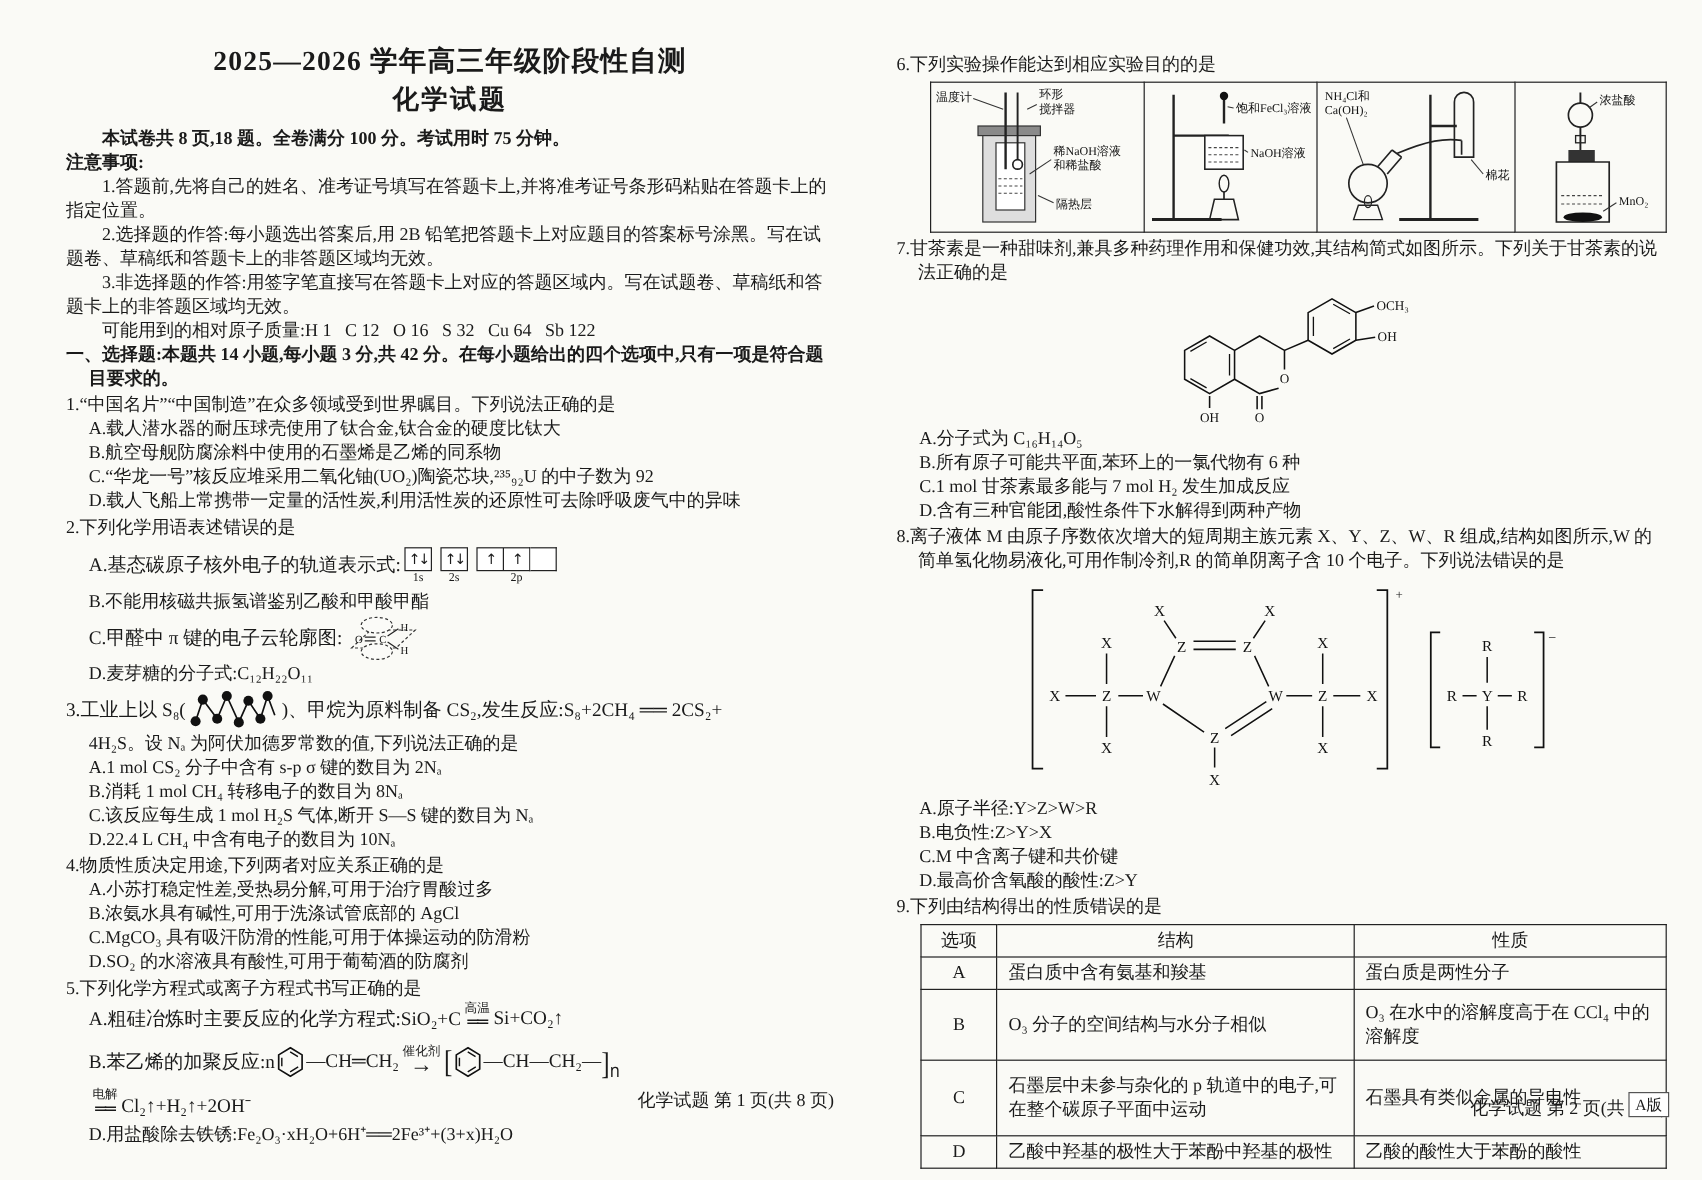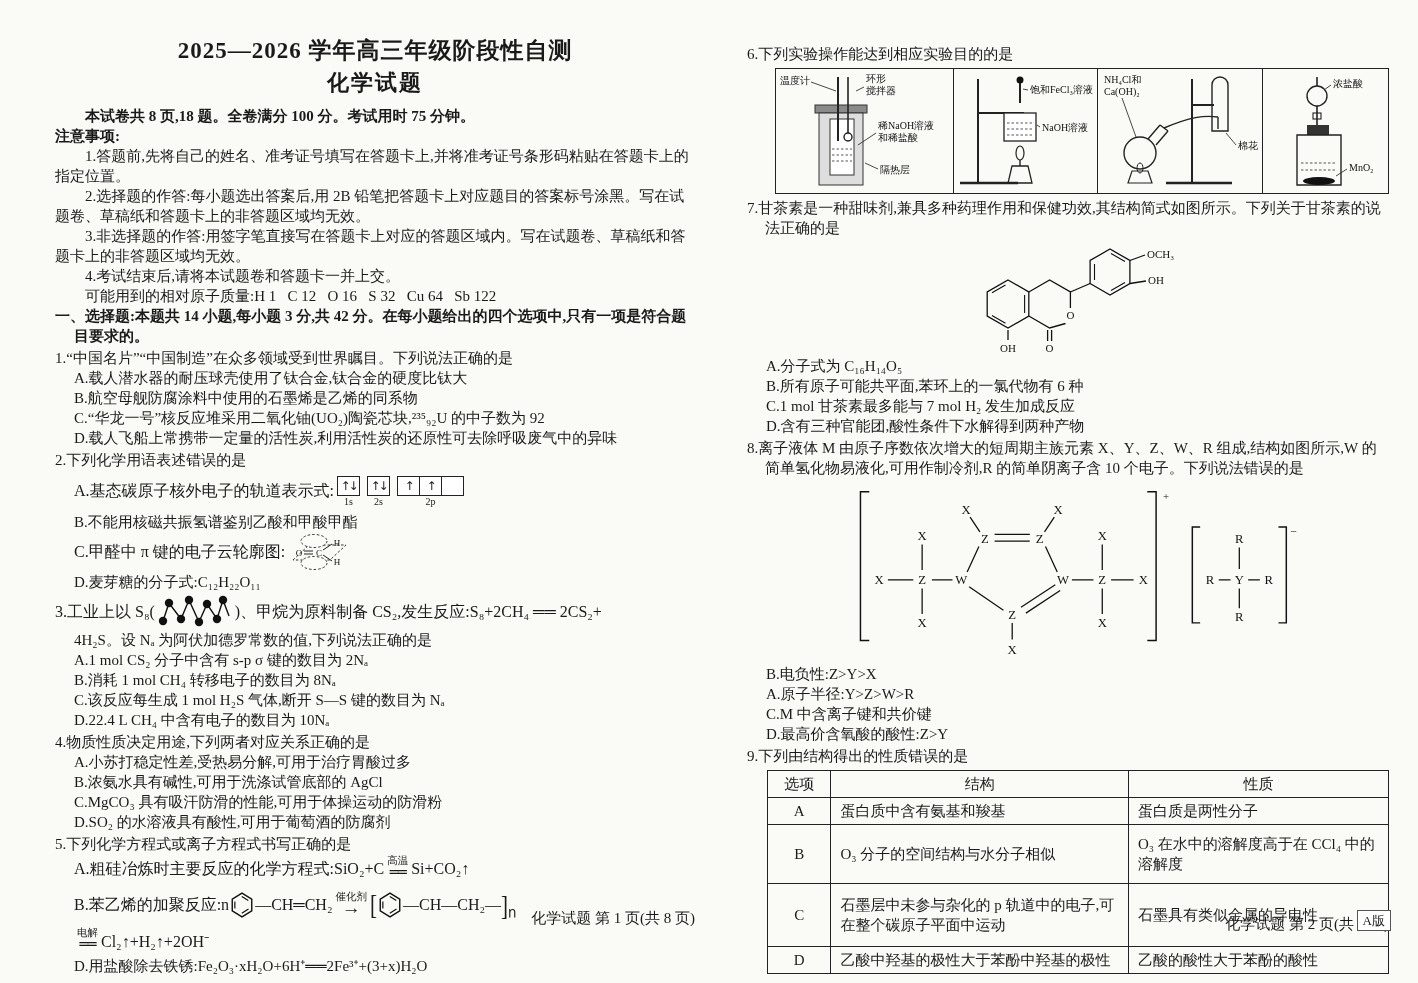--- a/index.html
+++ b/index.html
@@ -57,21 +57,20 @@
 <body>
 
 <div class="page" id="pg1">
   <p class="t1">2025—2026 学年高三年级阶段性自测</p>
   <p class="t2">化学试题</p>
   <p class="intro">本试卷共 8 页,18 题。全卷满分 100 分。考试用时 75 分钟。</p>
   <p class="bold">注意事项:</p>
   <p class="notice">1.答题前,先将自己的姓名、准考证号填写在答题卡上,并将准考证号条形码粘贴在答题卡上的指定位置。</p>
   <p class="notice">2.选择题的作答:每小题选出答案后,用 2B 铅笔把答题卡上对应题目的答案标号涂黑。写在试题卷、草稿纸和答题卡上的非答题区域均无效。</p>
   <p class="notice">3.非选择题的作答:用签字笔直接写在答题卡上对应的答题区域内。写在试题卷、草稿纸和答题卡上的非答题区域均无效。</p>
-  <p class="notice">4.考试结束后,请将本试题卷和答题卡一并上交。</p>
   <p class="masses">可能用到的相对原子质量:H 1   C 12   O 16   S 32   Cu 64   Sb 122</p>
   <p class="sec">一、选择题:本题共 14 小题,每小题 3 分,共 42 分。在每小题给出的四个选项中,只有一项是符合题目要求的。</p>
 
   <div class="qb">
     <p class="q">1.“中国名片”“中国制造”在众多领域受到世界瞩目。下列说法正确的是</p>
     <p class="opt">A.载人潜水器的耐压球壳使用了钛合金,钛合金的硬度比钛大</p>
     <p class="opt">B.航空母舰防腐涂料中使用的石墨烯是乙烯的同系物</p>
     <p class="opt">C.“华龙一号”核反应堆采用二氧化铀(UO₂)陶瓷芯块,²³⁵₉₂U 的中子数为 92</p>
     <p class="opt">D.载人飞船上常携带一定量的活性炭,利用活性炭的还原性可去除呼吸废气中的异味</p>
   </div>
@@ -337,22 +336,22 @@
         <text x="272" y="63" font-size="13" text-anchor="middle">X</text>
         <text x="272" y="152.5" font-size="13" text-anchor="middle">X</text>
 
         <text x="412" y="108.5" font-size="13" text-anchor="middle">Y</text>
         <text x="412" y="66" font-size="13" text-anchor="middle">R</text>
         <text x="412" y="146.5" font-size="13" text-anchor="middle">R</text>
         <text x="382" y="108.5" font-size="13" text-anchor="middle">R</text>
         <text x="442" y="108.5" font-size="13" text-anchor="middle">R</text>
       </svg>
     </div>
+    <p class="opt">A.原子半径:Y&gt;Z&gt;W&gt;R</p>
     <p class="opt">B.电负性:Z&gt;Y&gt;X</p>
-    <p class="opt">A.原子半径:Y&gt;Z&gt;W&gt;R</p>
     <p class="opt">C.M 中含离子键和共价键</p>
     <p class="opt">D.最高价含氧酸的酸性:Z&gt;Y</p>
   </div>
 
   <div class="qb">
     <p class="q">9.下列由结构得出的性质错误的是</p>
     <table class="prop-table">
       <tbody>
           <tr>
         <th class="col-opt">选项</th>

